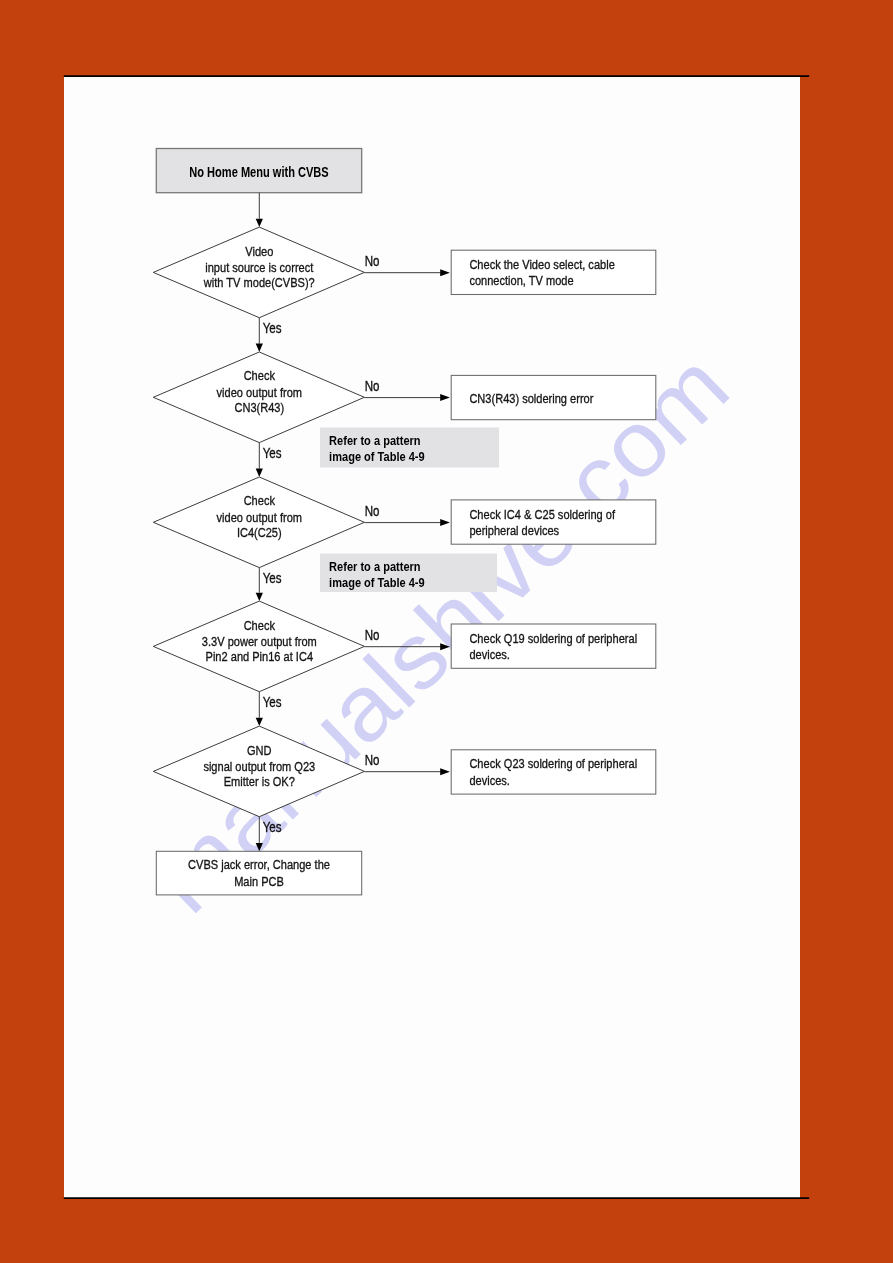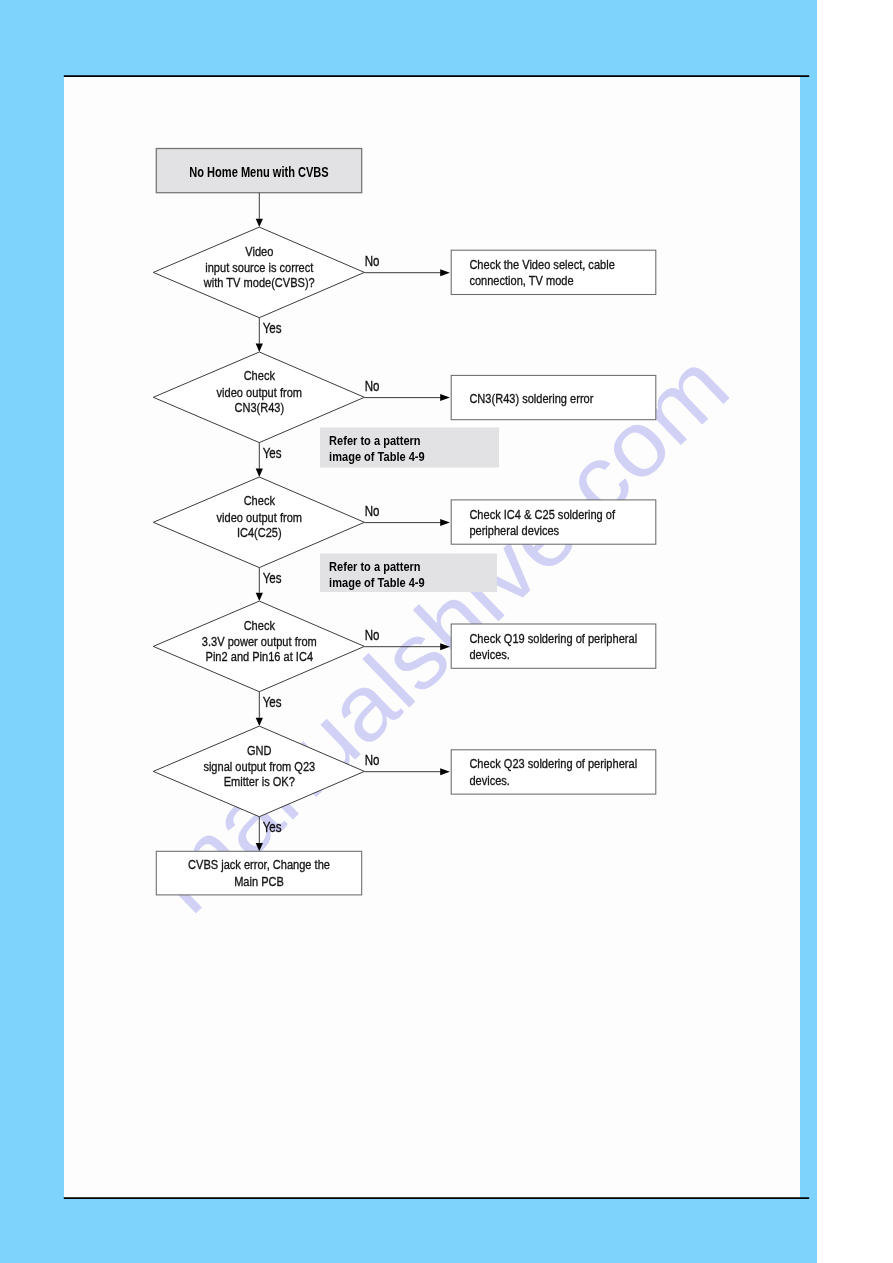--- a/index.html
+++ b/index.html
@@ -1,18 +1,18 @@
 <!DOCTYPE html>
 <html><head>
 <meta charset="utf-8">
 <title>Service manual page - CVBS troubleshooting flowchart</title>
 <style>
   html,body{margin:0;padding:0;background:#fff;}
   body{width:893px;height:1263px;font-family:"Liberation Sans",sans-serif;overflow:hidden;}
-  #page{position:relative;width:817px;height:1263px;background:#7dd3fc;}
+  #page{position:relative;width:893px;height:1263px;background:#c2410c;}
   svg{display:block;}
   #flow,#wmlayer{position:absolute;left:0;top:0;}
   .content-area{fill:#fdfdfe;stroke:none;}
   .rule{stroke:#000000;stroke-width:1.8;}
   .shape{fill:#ffffff;stroke:#262626;stroke-width:0.9;}
   .shape-box{fill:#ffffff;stroke:#6b6b6b;stroke-width:1.05;}
   .shape-hdr{fill:#e2e2e4;stroke:#747474;stroke-width:1.25;}
   .note{fill:#e2e2e4;stroke:none;}
   .conn{stroke:#3c3c3c;stroke-width:1;fill:none;}
   .ahead{fill:#000000;stroke:none;}

